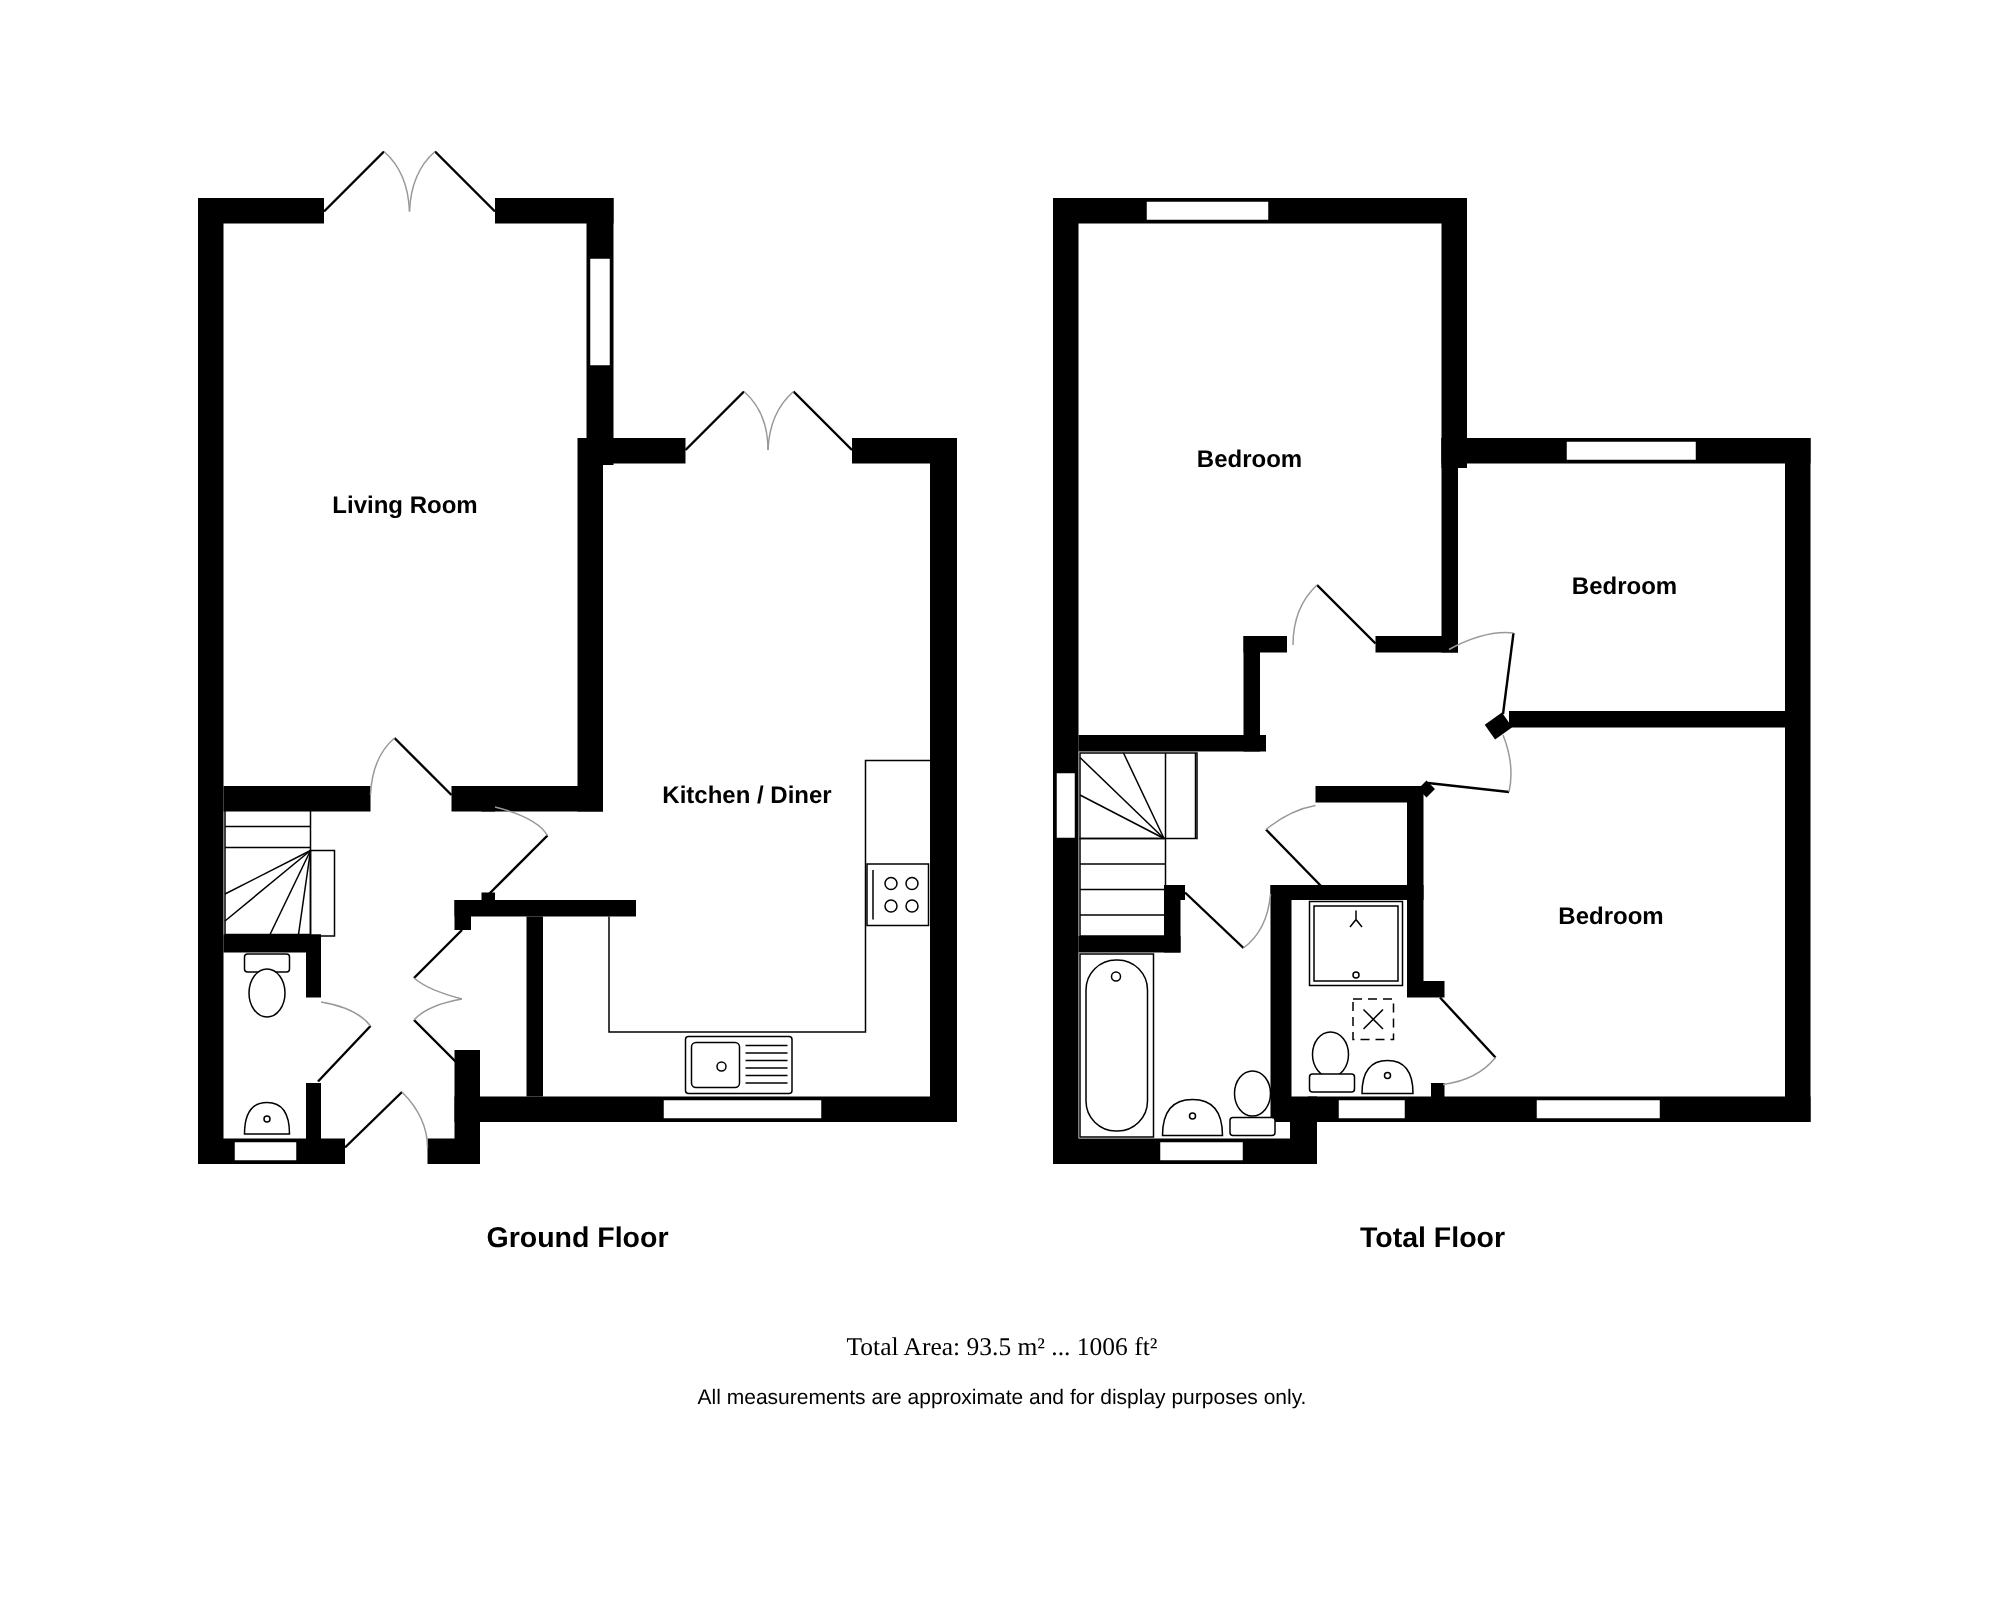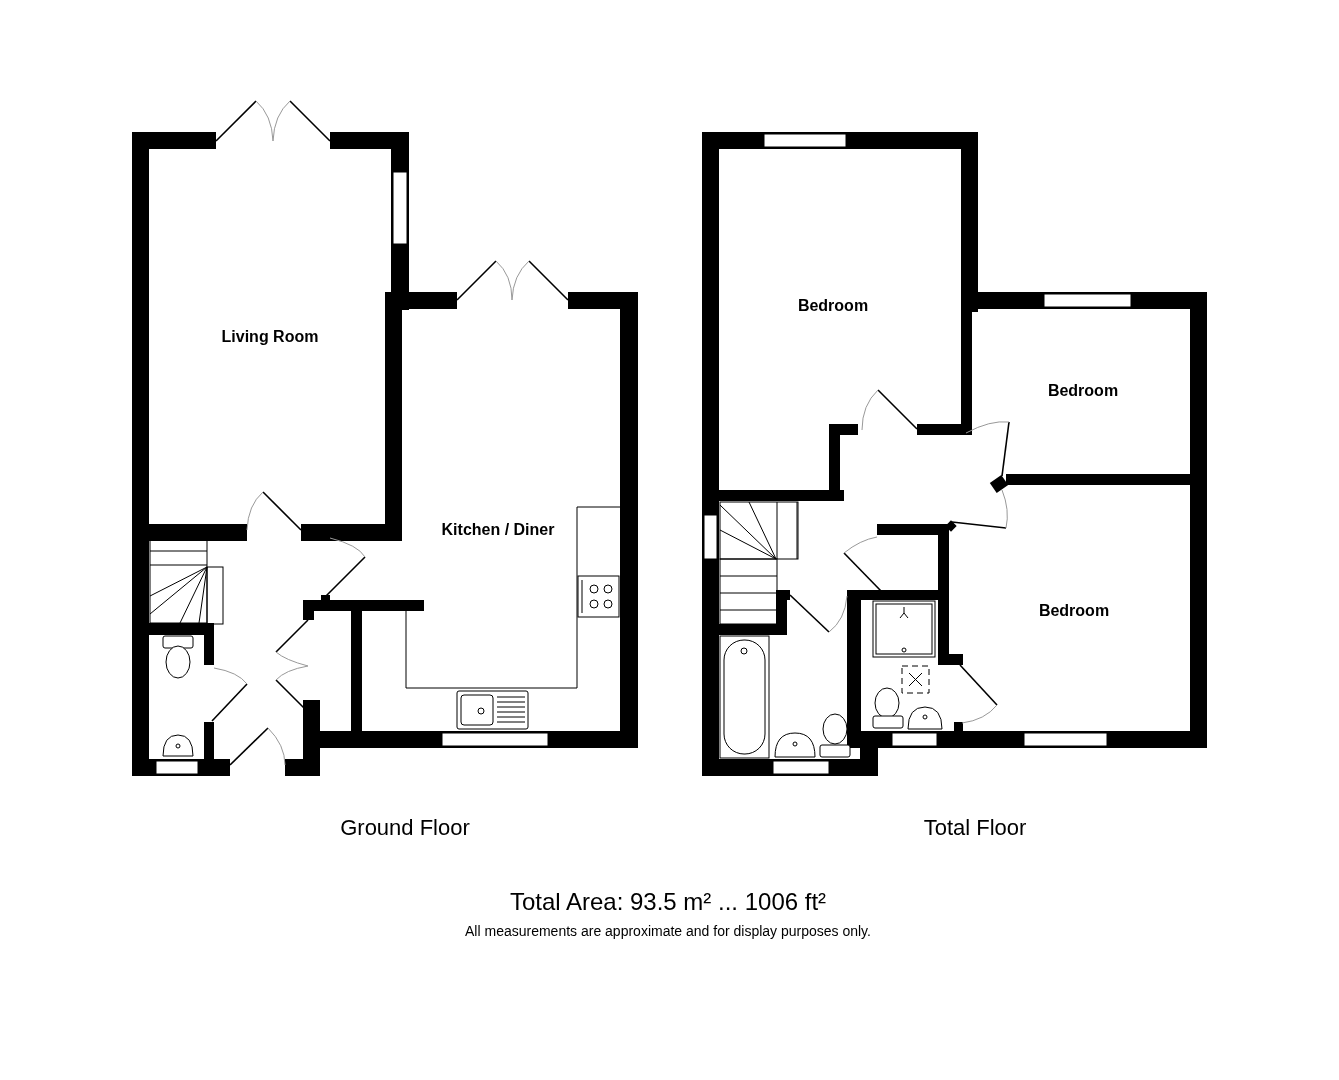--- a/index.html
+++ b/index.html
@@ -1,20 +1,20 @@
 <!DOCTYPE html>
 <html><head>
 <meta charset="utf-8">
 <style>
   html, body { margin:0; padding:0; background:#ffffff; }
   body { width:1339px; height:1080px; position:relative; overflow:hidden; font-family:"Liberation Sans", sans-serif; color:#000; }
   #plan { position:absolute; left:0; top:0; width:1339px; height:1080px; }
   .room-label { font-family:"Liberation Sans", sans-serif; font-weight:bold; font-size:16px; fill:#000; }
-  .floor-title { position:absolute; font-weight:normal; font-size:22px; transform:translateX(-50%); white-space:nowrap;margin-left:20px; }
-  .total { position:absolute; left:668px; top:888px; font-size:24px; transform:translateX(-50%); white-space:nowrap; }
+  .floor-title { position:absolute; font-weight:bold; font-size:19px; transform:translateX(-50%); white-space:nowrap; }
+  .total { position:absolute; left:668px; top:888px; font-size:17px; transform:translateX(-50%); white-space:nowrap;font-family:Liberation Serif, serif; }
   .disclaimer { position:absolute; left:668px; top:923px; font-size:14px; transform:translateX(-50%); white-space:nowrap; }
   .w { fill:#000; }
   .win { fill:#fff; stroke:#000; stroke-width:1; }
   .ln { stroke:#000; stroke-width:1.6; fill:none; }
   .arc { stroke:#999; stroke-width:1; fill:none; }
   .fx { stroke:#000; stroke-width:1; fill:#fff; }
   .fxn { stroke:#000; stroke-width:1; fill:none; }
 </style>
 </head>
 <body>

